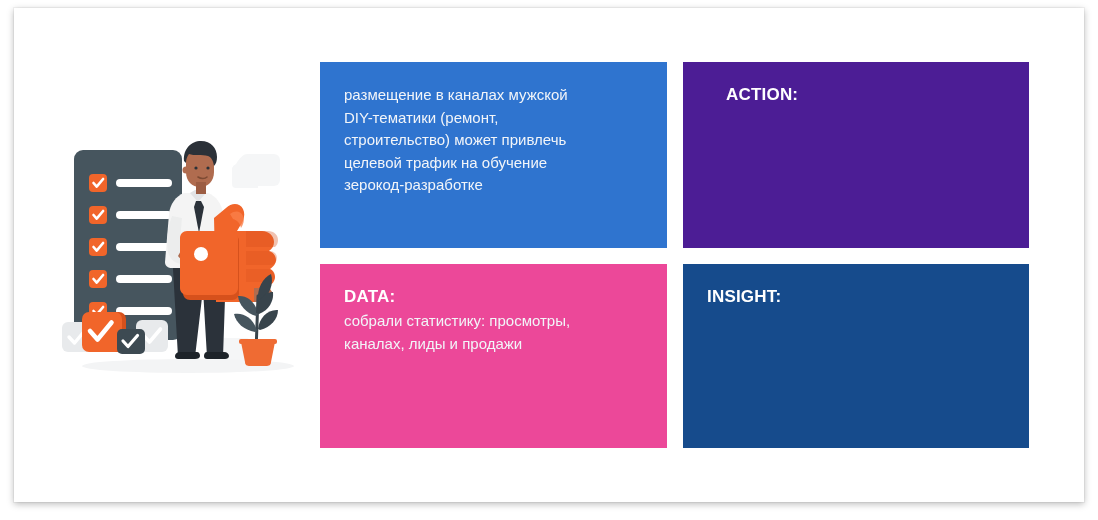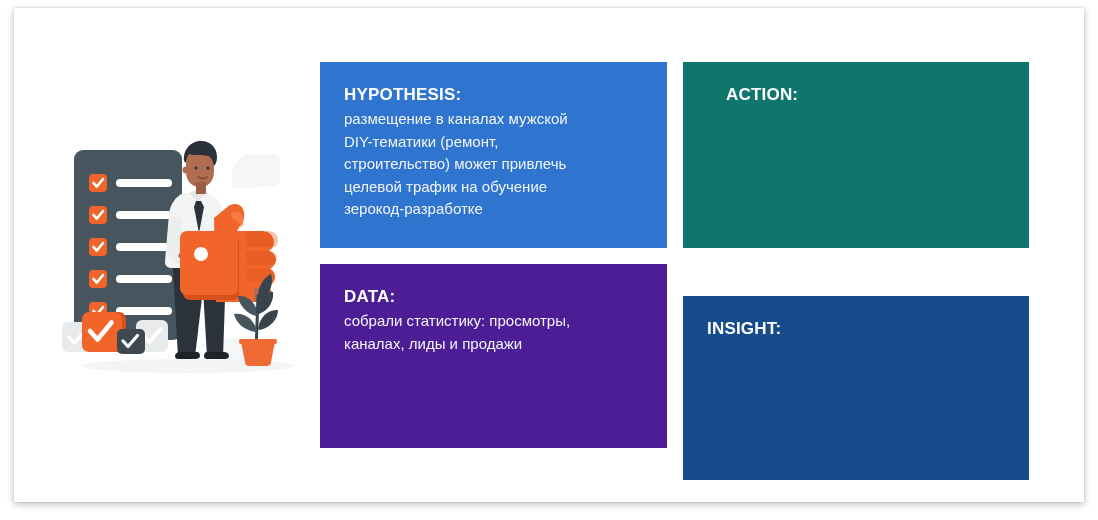--- a/index.html
+++ b/index.html
@@ -191,37 +191,36 @@
         <path d="M181 212 h34 l-4 20 c0 3 -2 4 -5 4 h-16 c-3 0 -5 -1 -5 -4 z" fill="#ef6b33"></path>
         <rect x="179" y="209" width="38" height="5" rx="2" fill="#ef6b33"></rect>
       </g>
 
     </svg>
   </div>
 
   <div class="cards">
 
     <div class="card card-hypothesis" style="background: rgb(47, 116, 207);">
-      <div class="card-title">HYPOTHESIS:</div>
       <div class="card-body">размещение в каналах мужской
 DIY-тематики (ремонт,
 строительство) может привлечь
 целевой трафик на обучение
 зерокод-разработке</div>
     </div>
 
-    <div class="card card-action" style="background: #0f766e; padding-left: 43px;">
+    <div class="card card-action" style="background: #4c1d95; padding-left: 43px;">
       <div class="card-title">ACTION:</div>
     </div>
 
-    <div class="card card-data" style="background: #4c1d95;">
+    <div class="card card-data" style="background: #ec4899;">
       <div class="card-title">DATA:</div>
       <div class="card-body">собрали статистику: просмотры,
 каналах, лиды и продажи</div>
     </div>
 
-    <div class="card card-insight" style="background: rgb(22, 75, 140); margin-top: 32px;">
+    <div class="card card-insight" style="background: rgb(22, 75, 140);">
       <div class="card-title">INSIGHT:</div>
     </div>
 
   </div>
 
 </div>
 
 </body></html>

